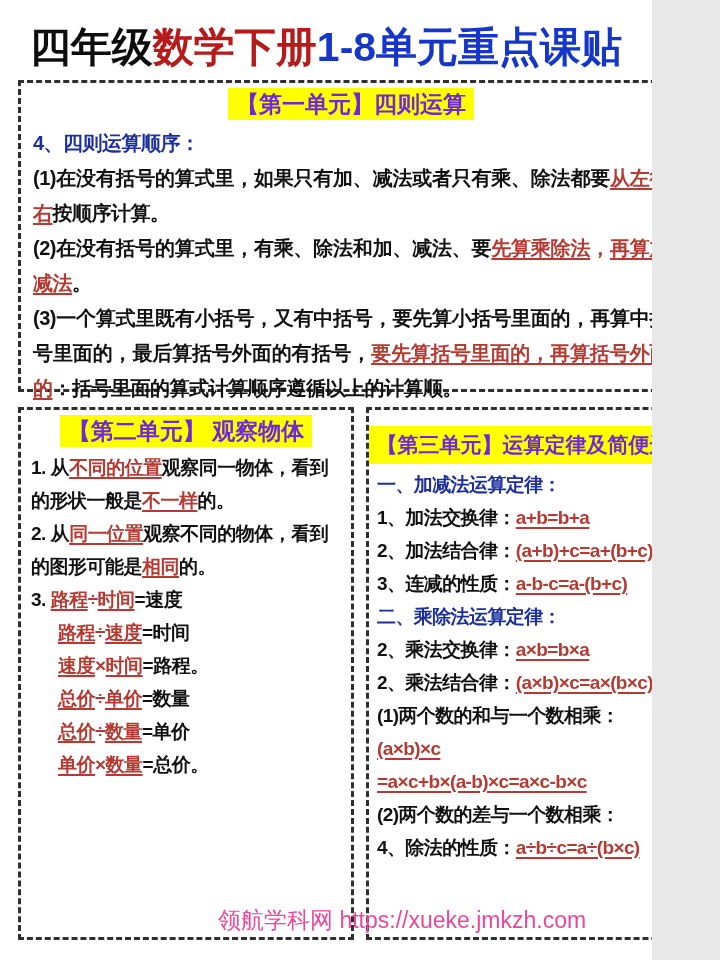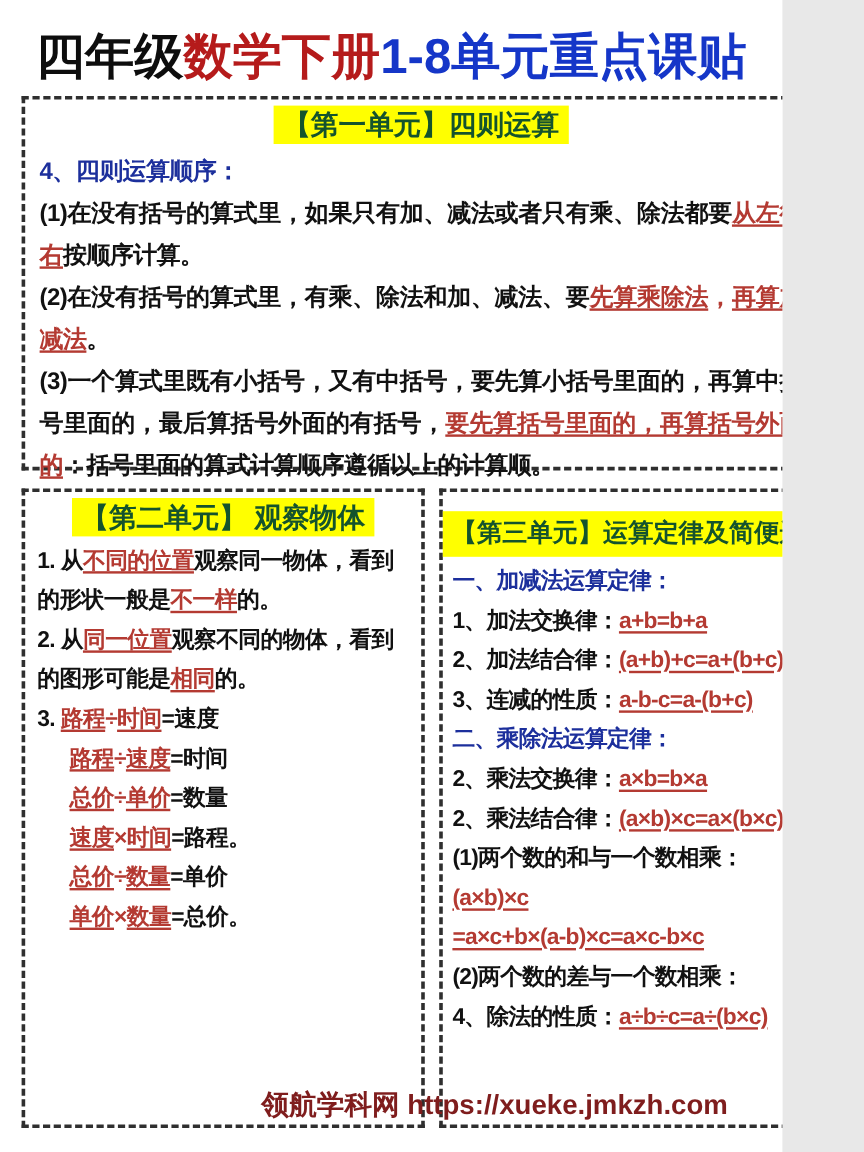--- a/index.html
+++ b/index.html
@@ -29,21 +29,21 @@
     background:#ffffff;
   }
   .box1{left:18px;top:80px;width:666px;height:312px;}
   .box2{left:18px;top:407px;width:336px;height:533px;}
   .box3{left:366px;top:407px;width:336px;height:533px;}
   
   .heading-row{text-align:center;margin-top:5px;}
   .hl{
     display:inline-block;
     background:#ffff00;
-    color:#14532d;
+    color:#6d28d9;
     font-weight:bold;
     font-size:23px;
     line-height:30px;
     padding:1px 8px;
   }
   .box3 .heading-row{margin-top:16px;}
   .box3 .hl{
     display:block;
     padding:4px 0;
     font-size:21px;
@@ -78,22 +78,22 @@
     text-underline-offset:3px;
     text-decoration-thickness:1.5px;
   }
   .s-rn{color:#b43a32;}
   .s-b{color:#1c2f9c;font-weight:bold;}
   
   .watermark{
     position:absolute;
     left:218px;top:905px;
     font-size:23px;
-    font-weight:bold;
-    color:#7f1d1d;
+    font-weight:normal;
+    color:#ec4899;
     white-space:nowrap;
     z-index:5;
   }
 </style>
 </head>
 <body>
 
 <div class="page">
 
   <h1 class="title" style="margin:0;">
@@ -114,22 +114,22 @@
 
   <section class="box box2">
     <div class="heading-row">
       <span class="hl">【第二单元】 观察物体</span>
     </div>
     <div class="content content2">
         <div class="line"><span class="s-k">1. 从</span><span class="s-r">不同的位置</span><span class="s-k">观察同一物体，看到的形状一般是</span><span class="s-r">不一样</span><span class="s-k">的。</span></div>
         <div class="line"><span class="s-k">2. 从</span><span class="s-r">同一位置</span><span class="s-k">观察不同的物体，看到的图形可能是</span><span class="s-r">相同</span><span class="s-k">的。</span></div>
         <div class="line"><span class="s-k">3. </span><span class="s-r">路程</span><span class="s-rn">÷</span><span class="s-r">时间</span><span class="s-k">=速度</span></div>
         <div class="line indent"><span class="s-r">路程</span><span class="s-rn">÷</span><span class="s-r">速度</span><span class="s-k">=时间</span></div>
+        <div class="line indent"><span class="s-r">速度</span><span class="s-rn">×</span><span class="s-r">时间</span><span class="s-k">=路程。</span></div>
         <div class="line indent"><span class="s-r">总价</span><span class="s-rn">÷</span><span class="s-r">单价</span><span class="s-k">=数量</span></div>
-        <div class="line indent"><span class="s-r">速度</span><span class="s-rn">×</span><span class="s-r">时间</span><span class="s-k">=路程。</span></div>
         <div class="line indent"><span class="s-r">总价</span><span class="s-rn">÷</span><span class="s-r">数量</span><span class="s-k">=单价</span></div>
         <div class="line indent"><span class="s-r">单价</span><span class="s-rn">×</span><span class="s-r">数量</span><span class="s-k">=总价。</span></div>
       </div>
   </section>
 
   <section class="box box3">
     <div class="heading-row">
       <span class="hl">【第三单元】运算定律及简便运算</span>
     </div>
     <div class="content content3">

